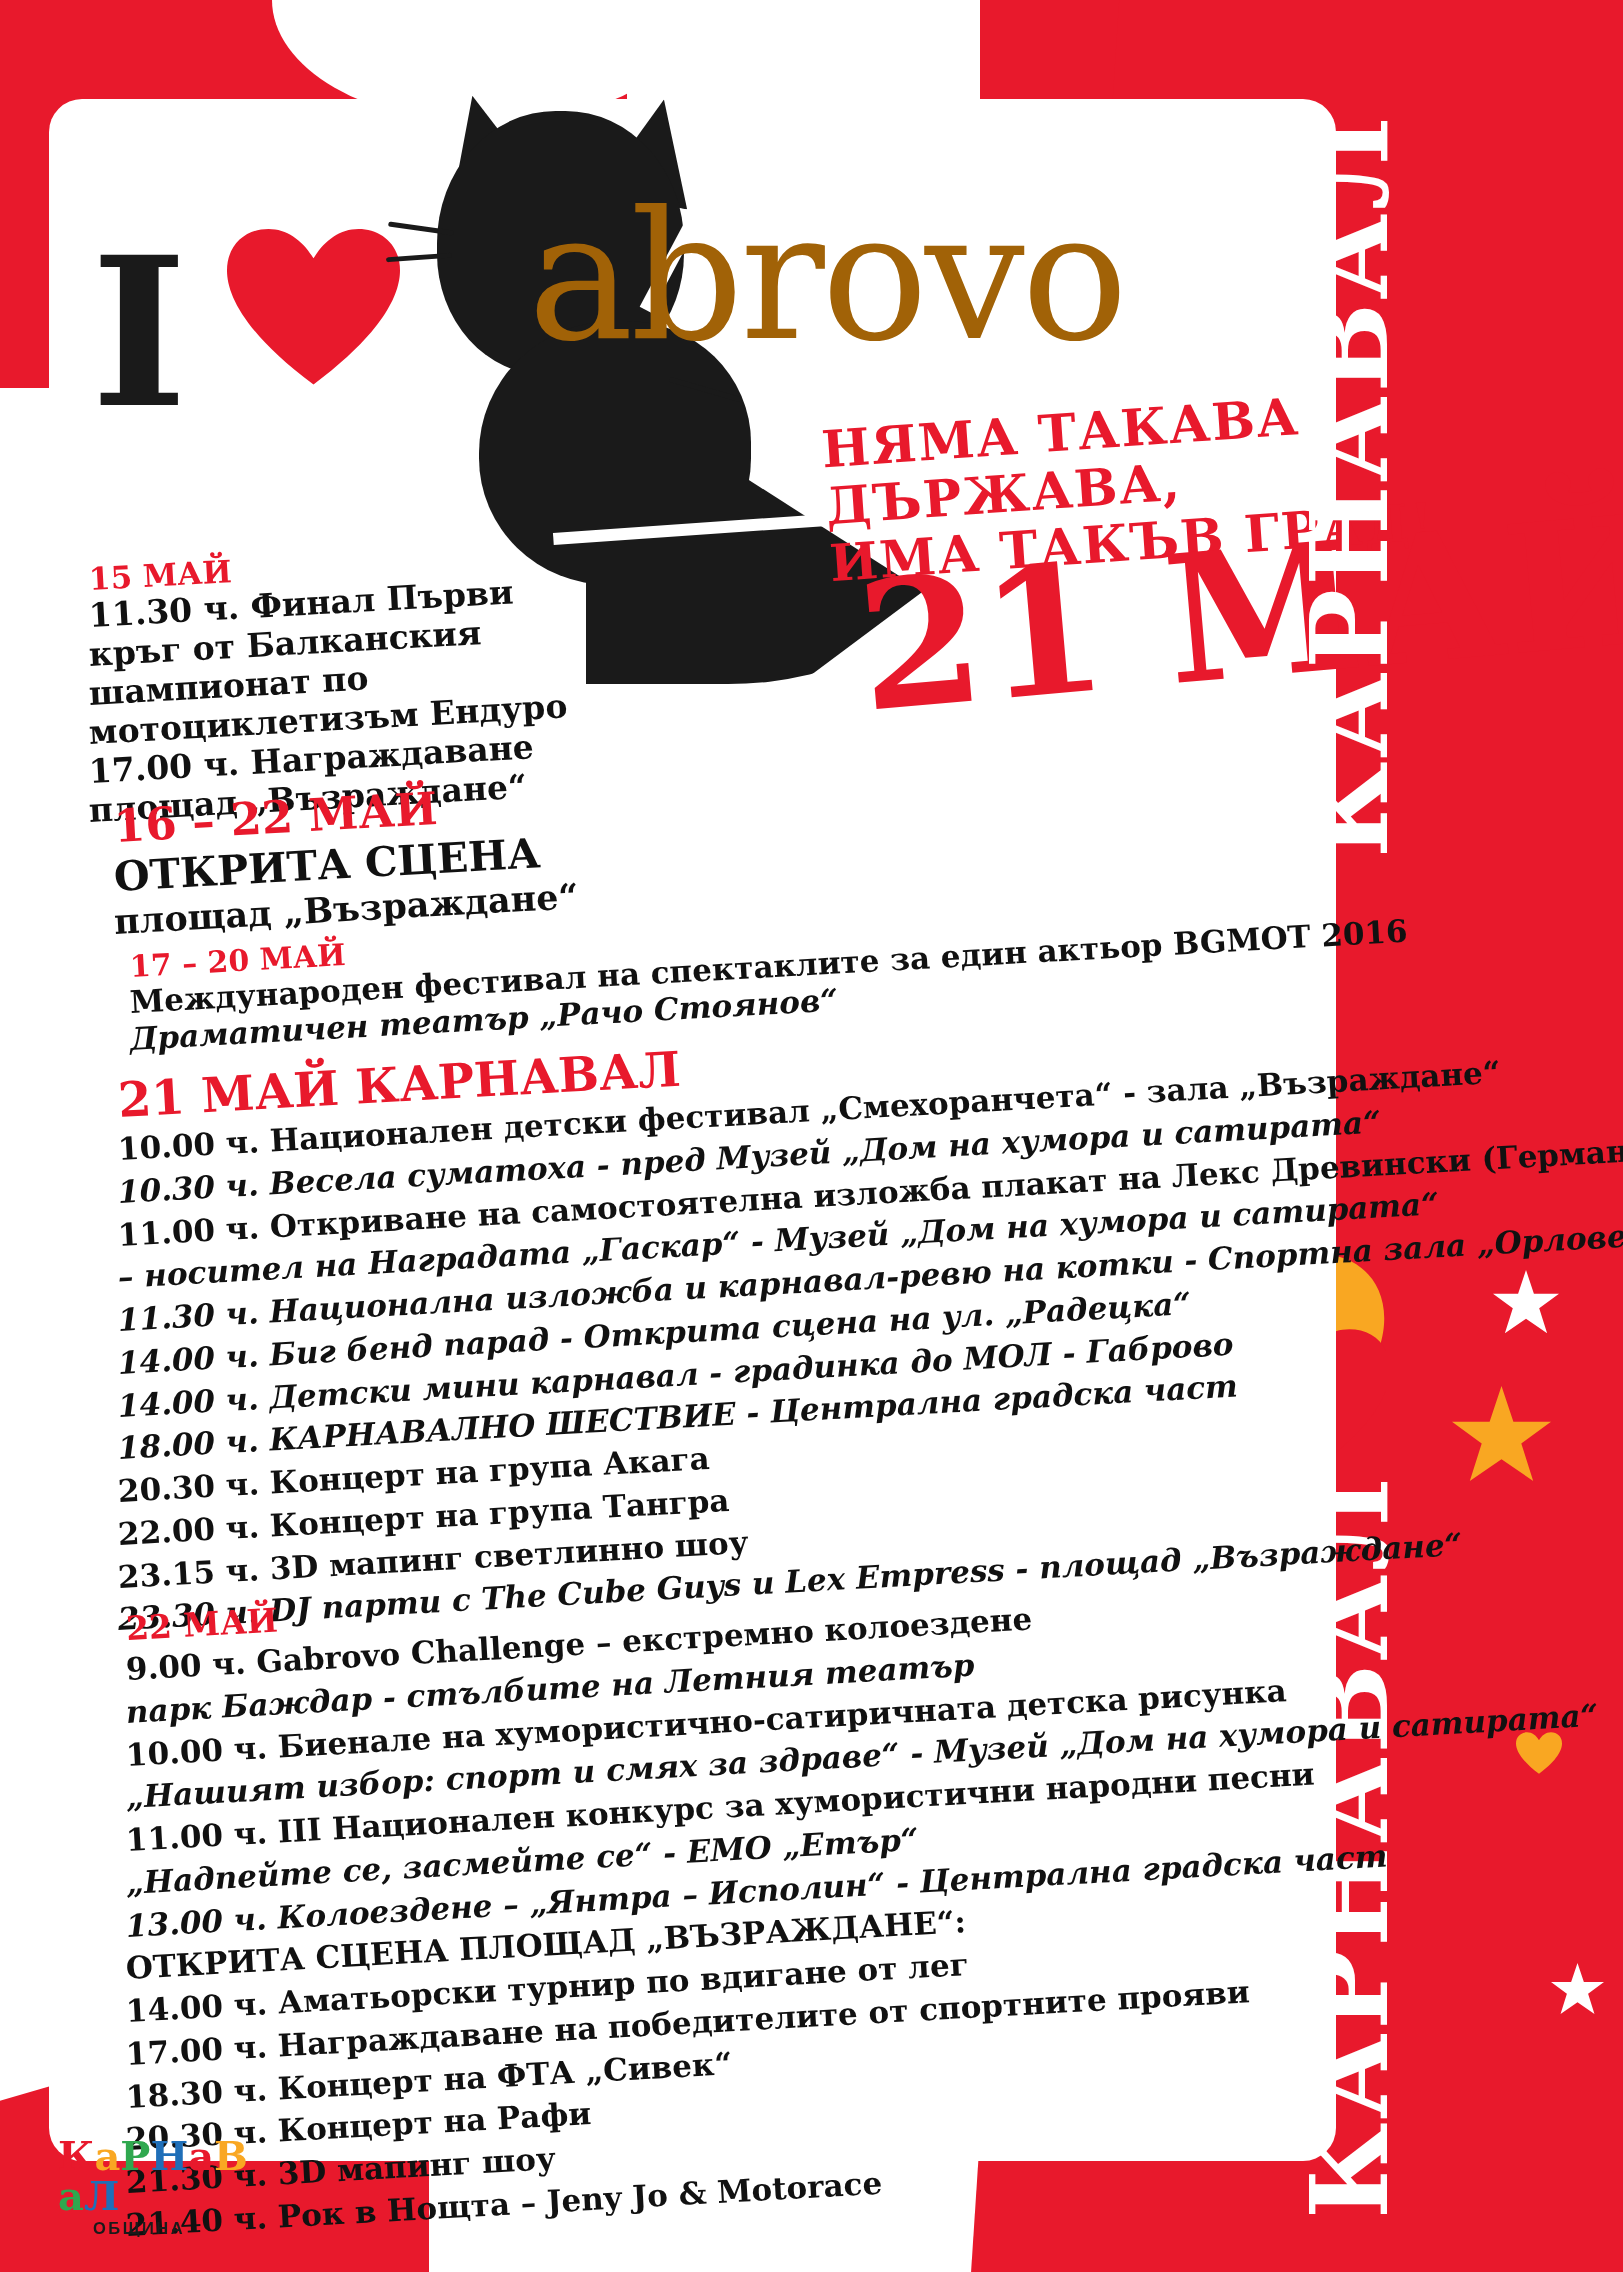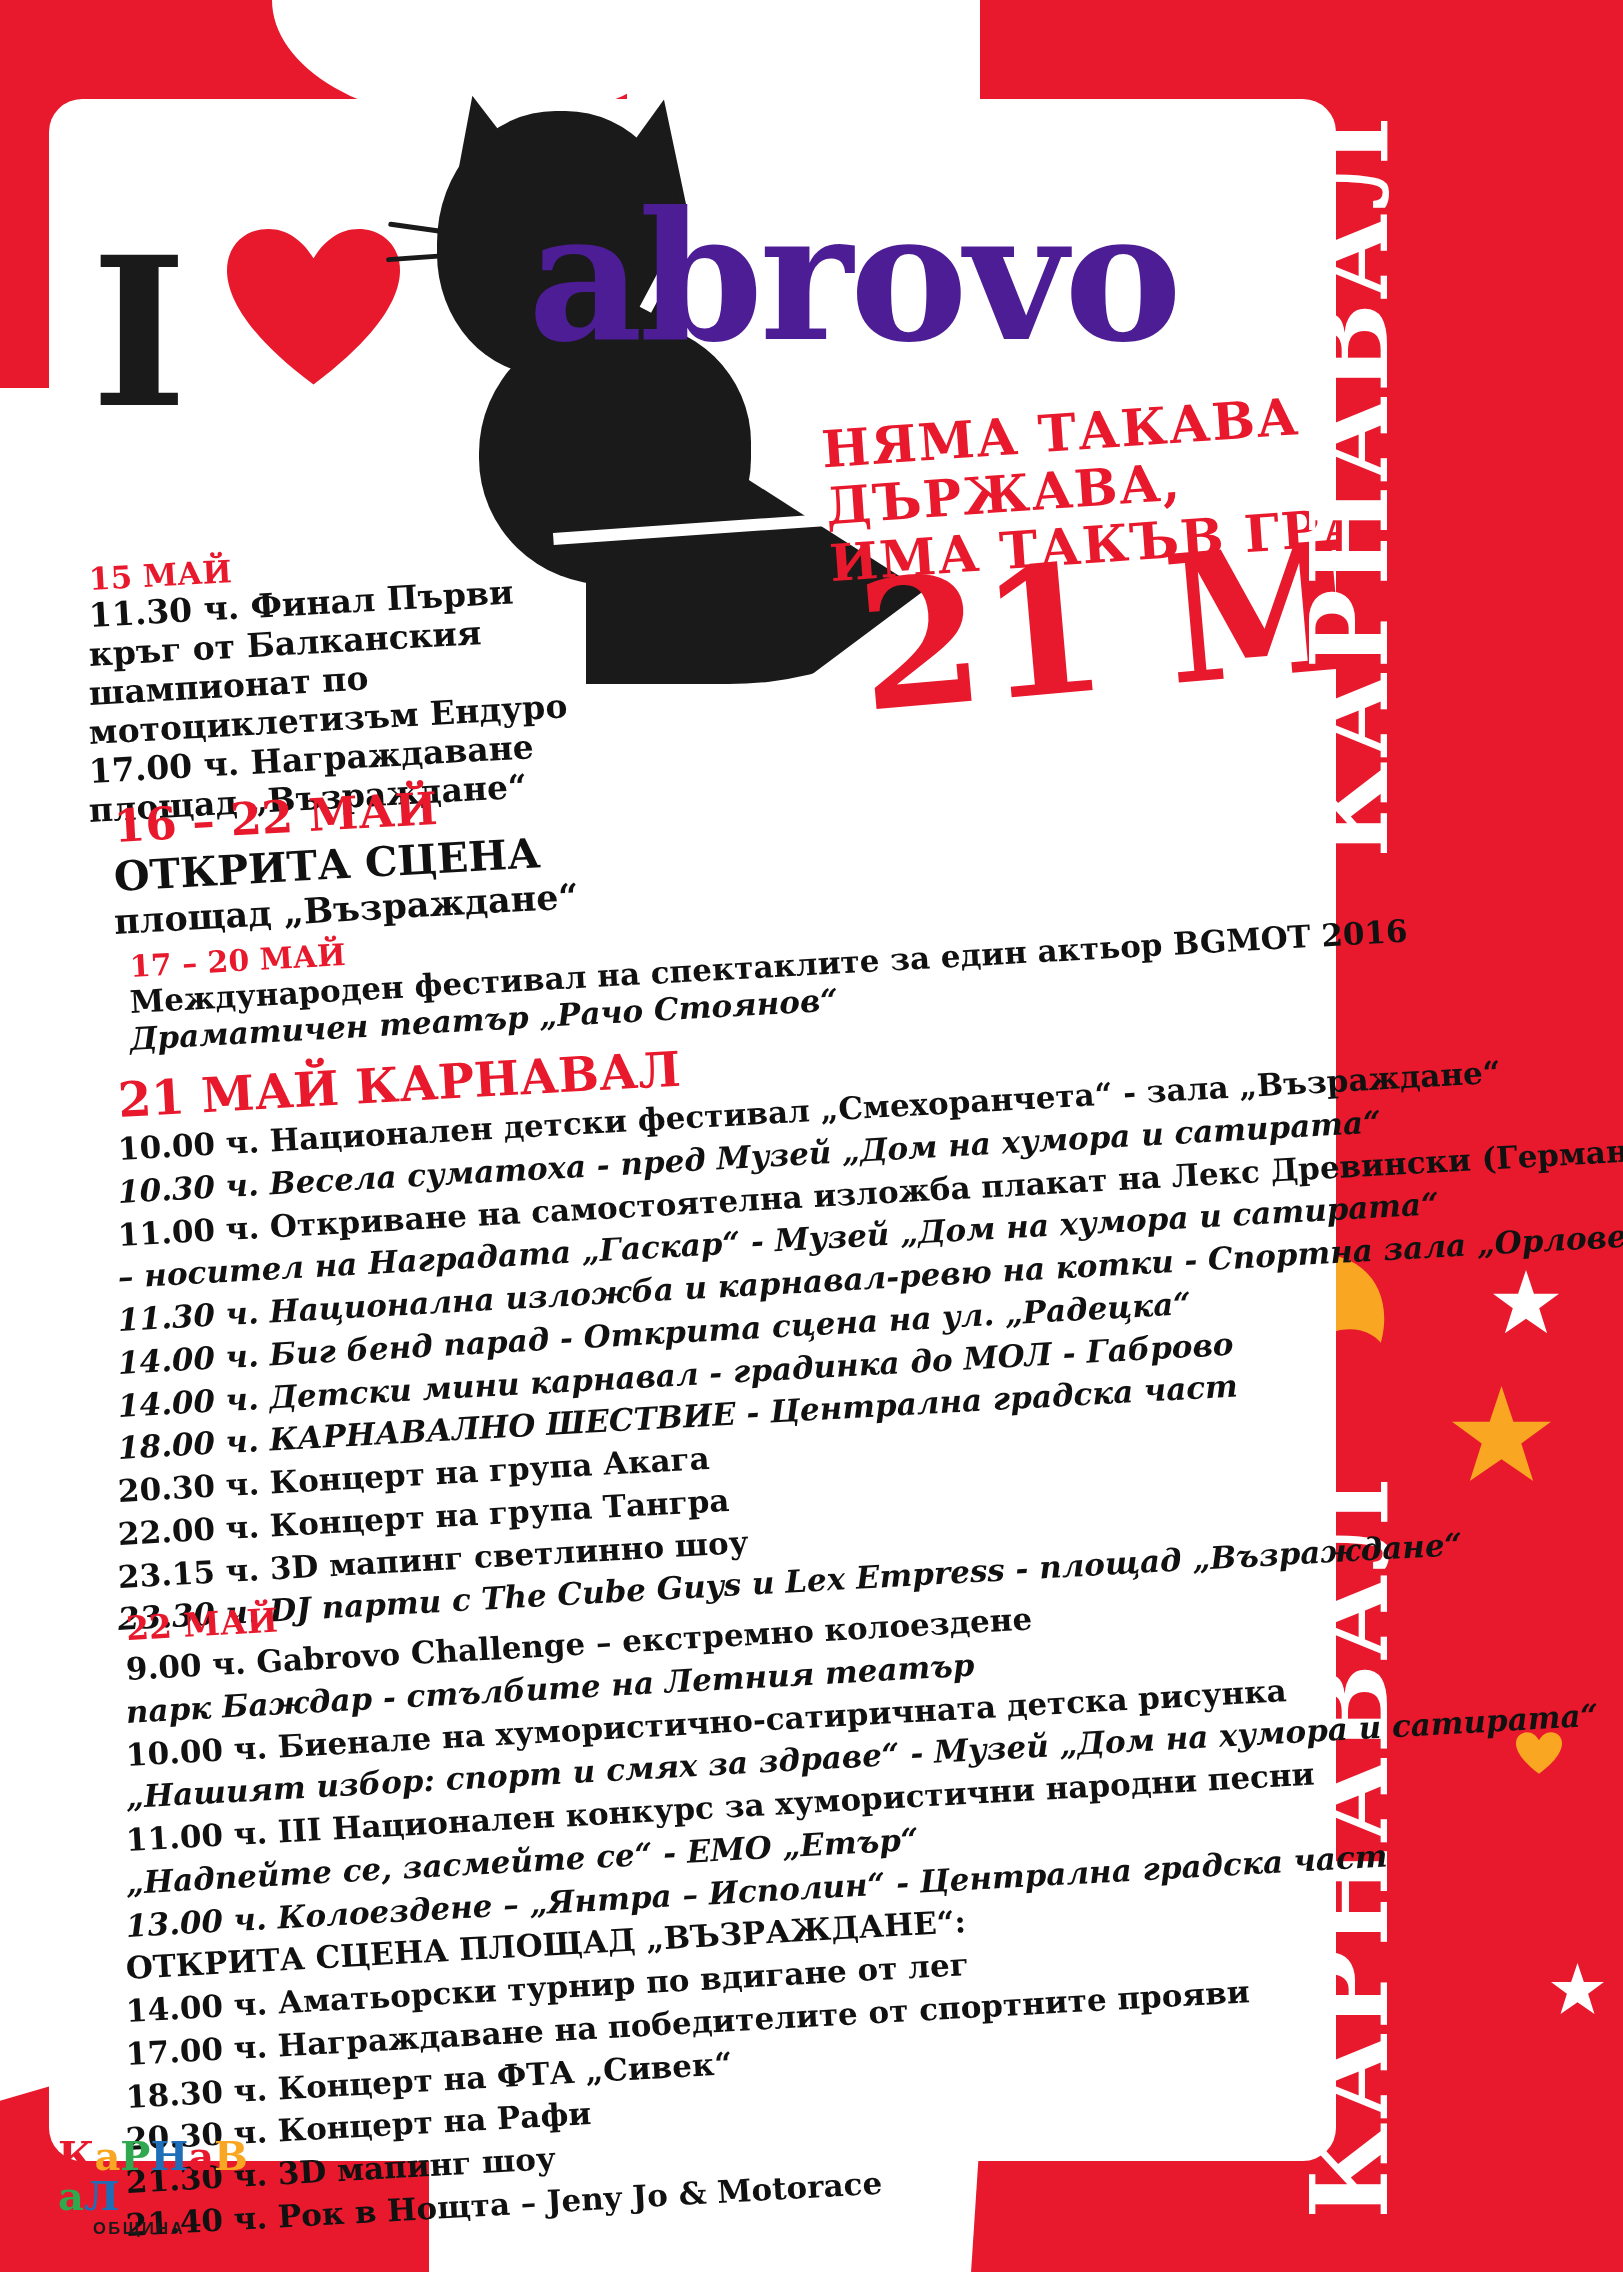--- a/index.html
+++ b/index.html
@@ -72,21 +72,21 @@
     font-family:"DejaVu Serif", serif;
     font-weight:bold;font-size:206px;color:#1a1a1a;line-height:1;
     letter-spacing:-5px;
   }
   .logo .heart{
     position:absolute;left:136px;top:177px;width:173px;height:165px;
   }
   .logo .gtext{
     position:absolute;left:437px;top:140px;
     font-family:"DejaVu Serif", serif;
-    font-weight:bold;font-size:177px;color:#4c1d95;line-height:1;
+    font-weight:normal;font-size:177px;color:#a16207;line-height:1;
     letter-spacing:-3.3px;
   }
   
   .cat-head{
     position:absolute;left:346px;top:62px;width:247px;height:264px;
     background:#1a1a1a;border-radius:48% 48% 44% 44%/50% 50% 46% 46%;
   }
   .cat-ear-l{
     position:absolute;left:355px;top:45px;width:91px;height:107px;
     background:#1a1a1a;

